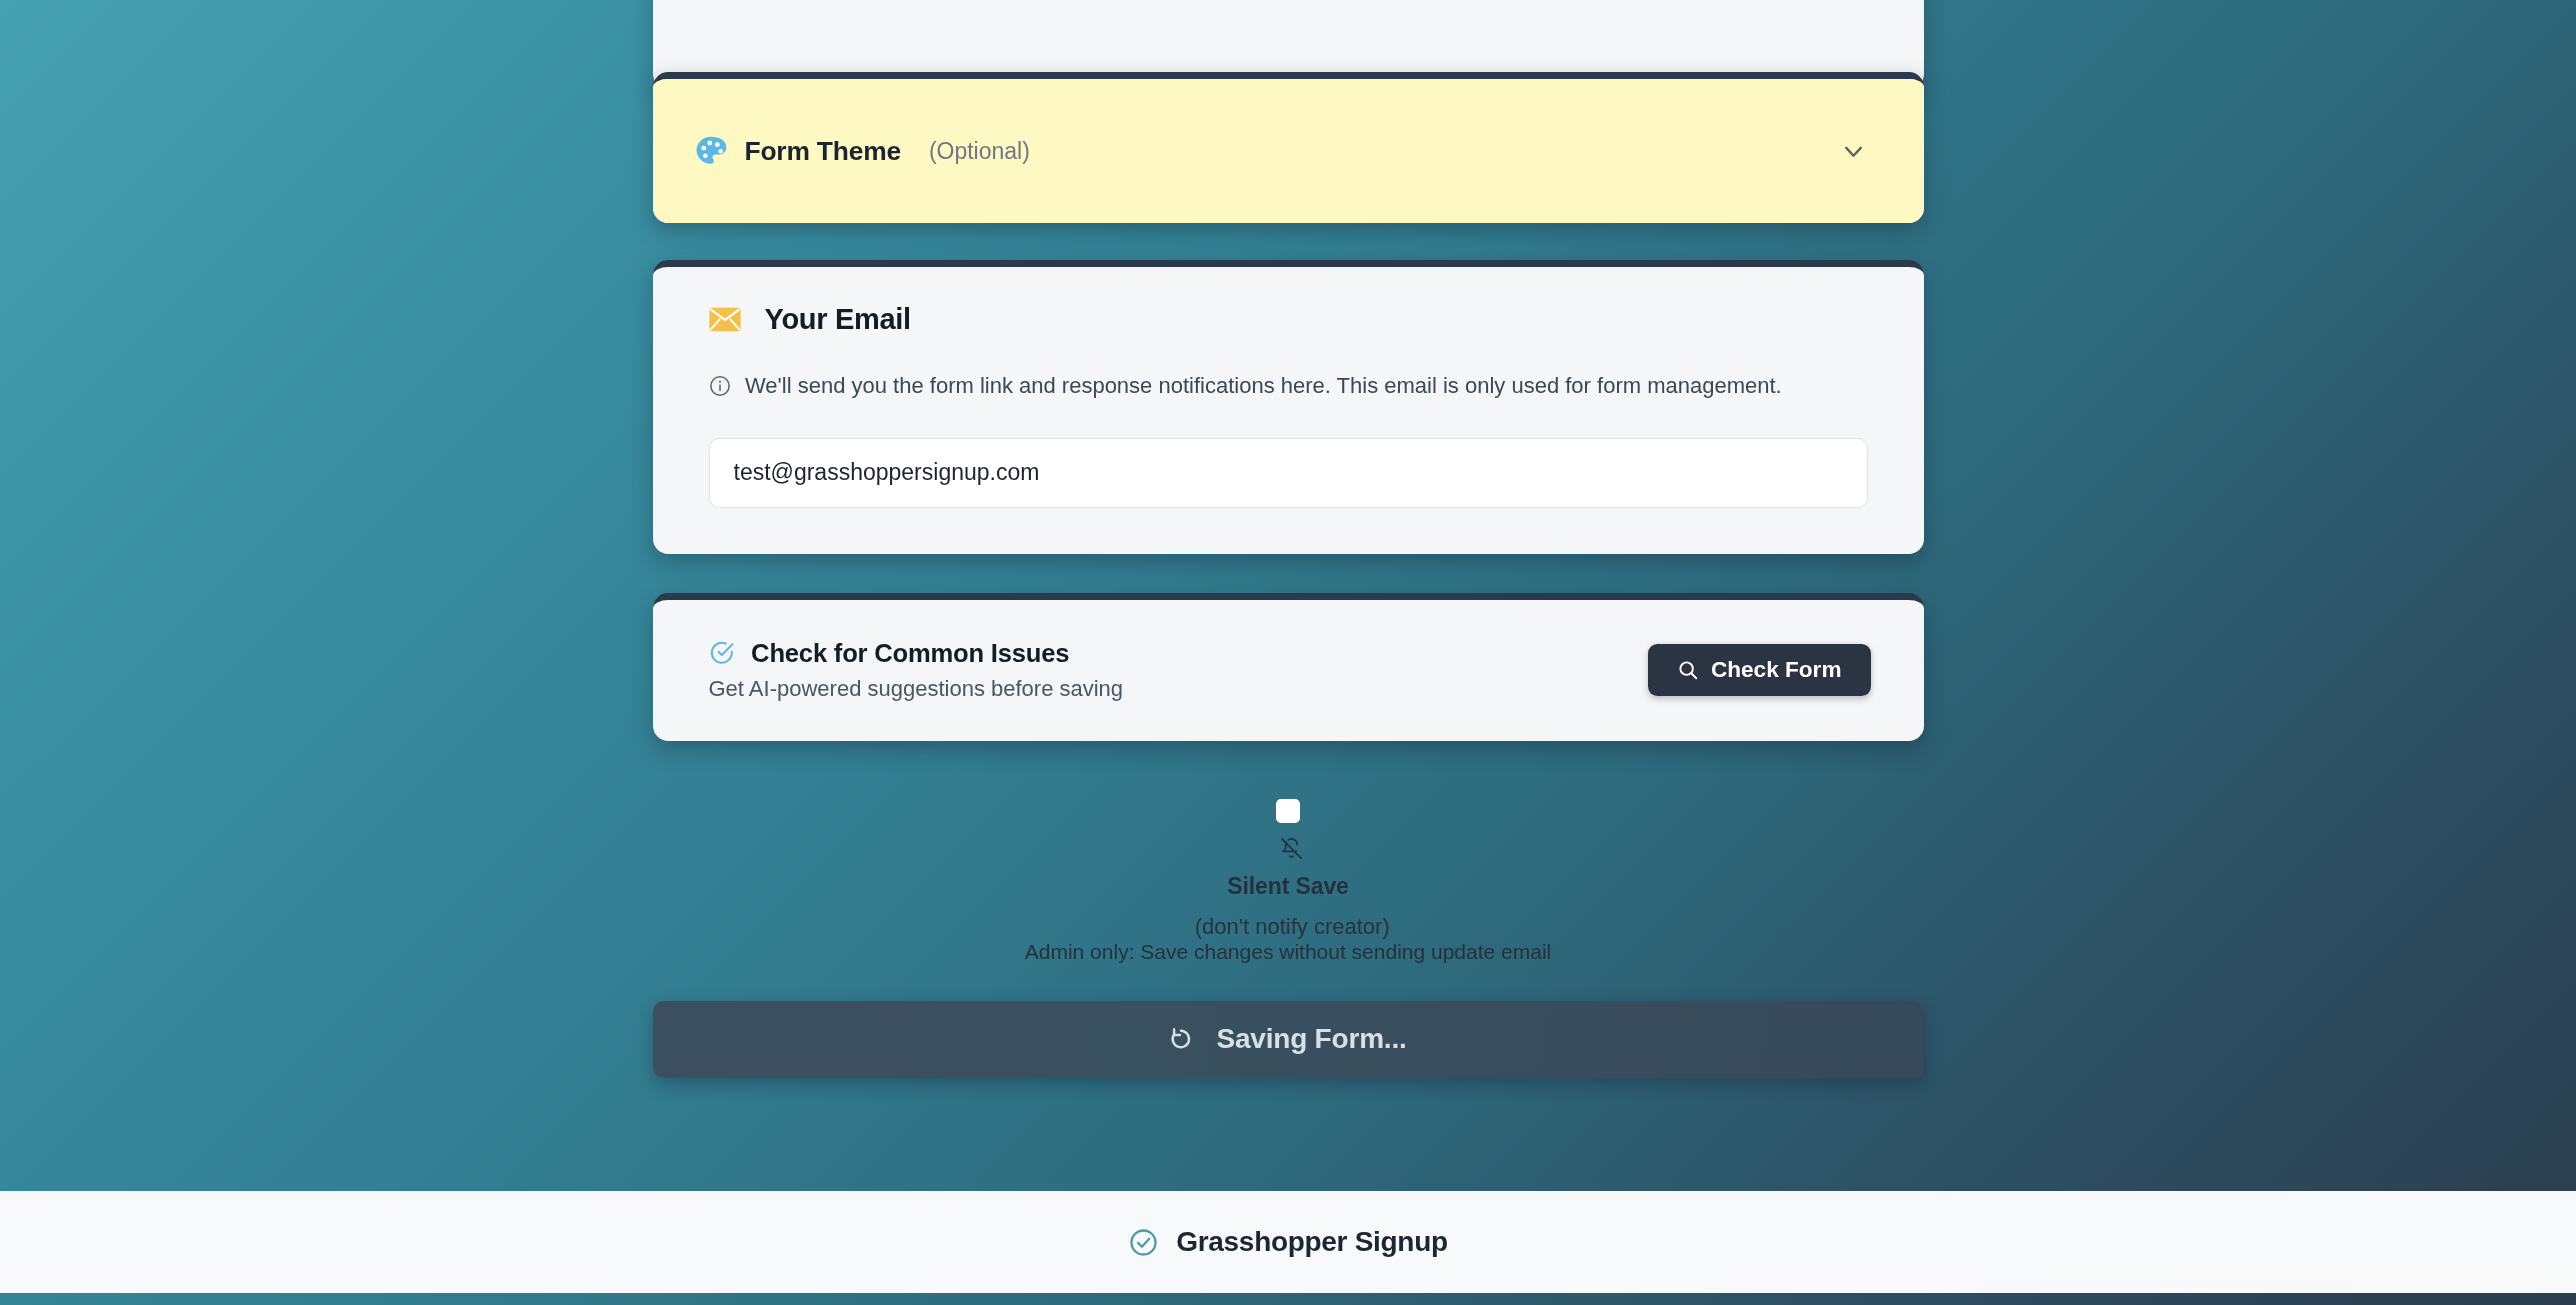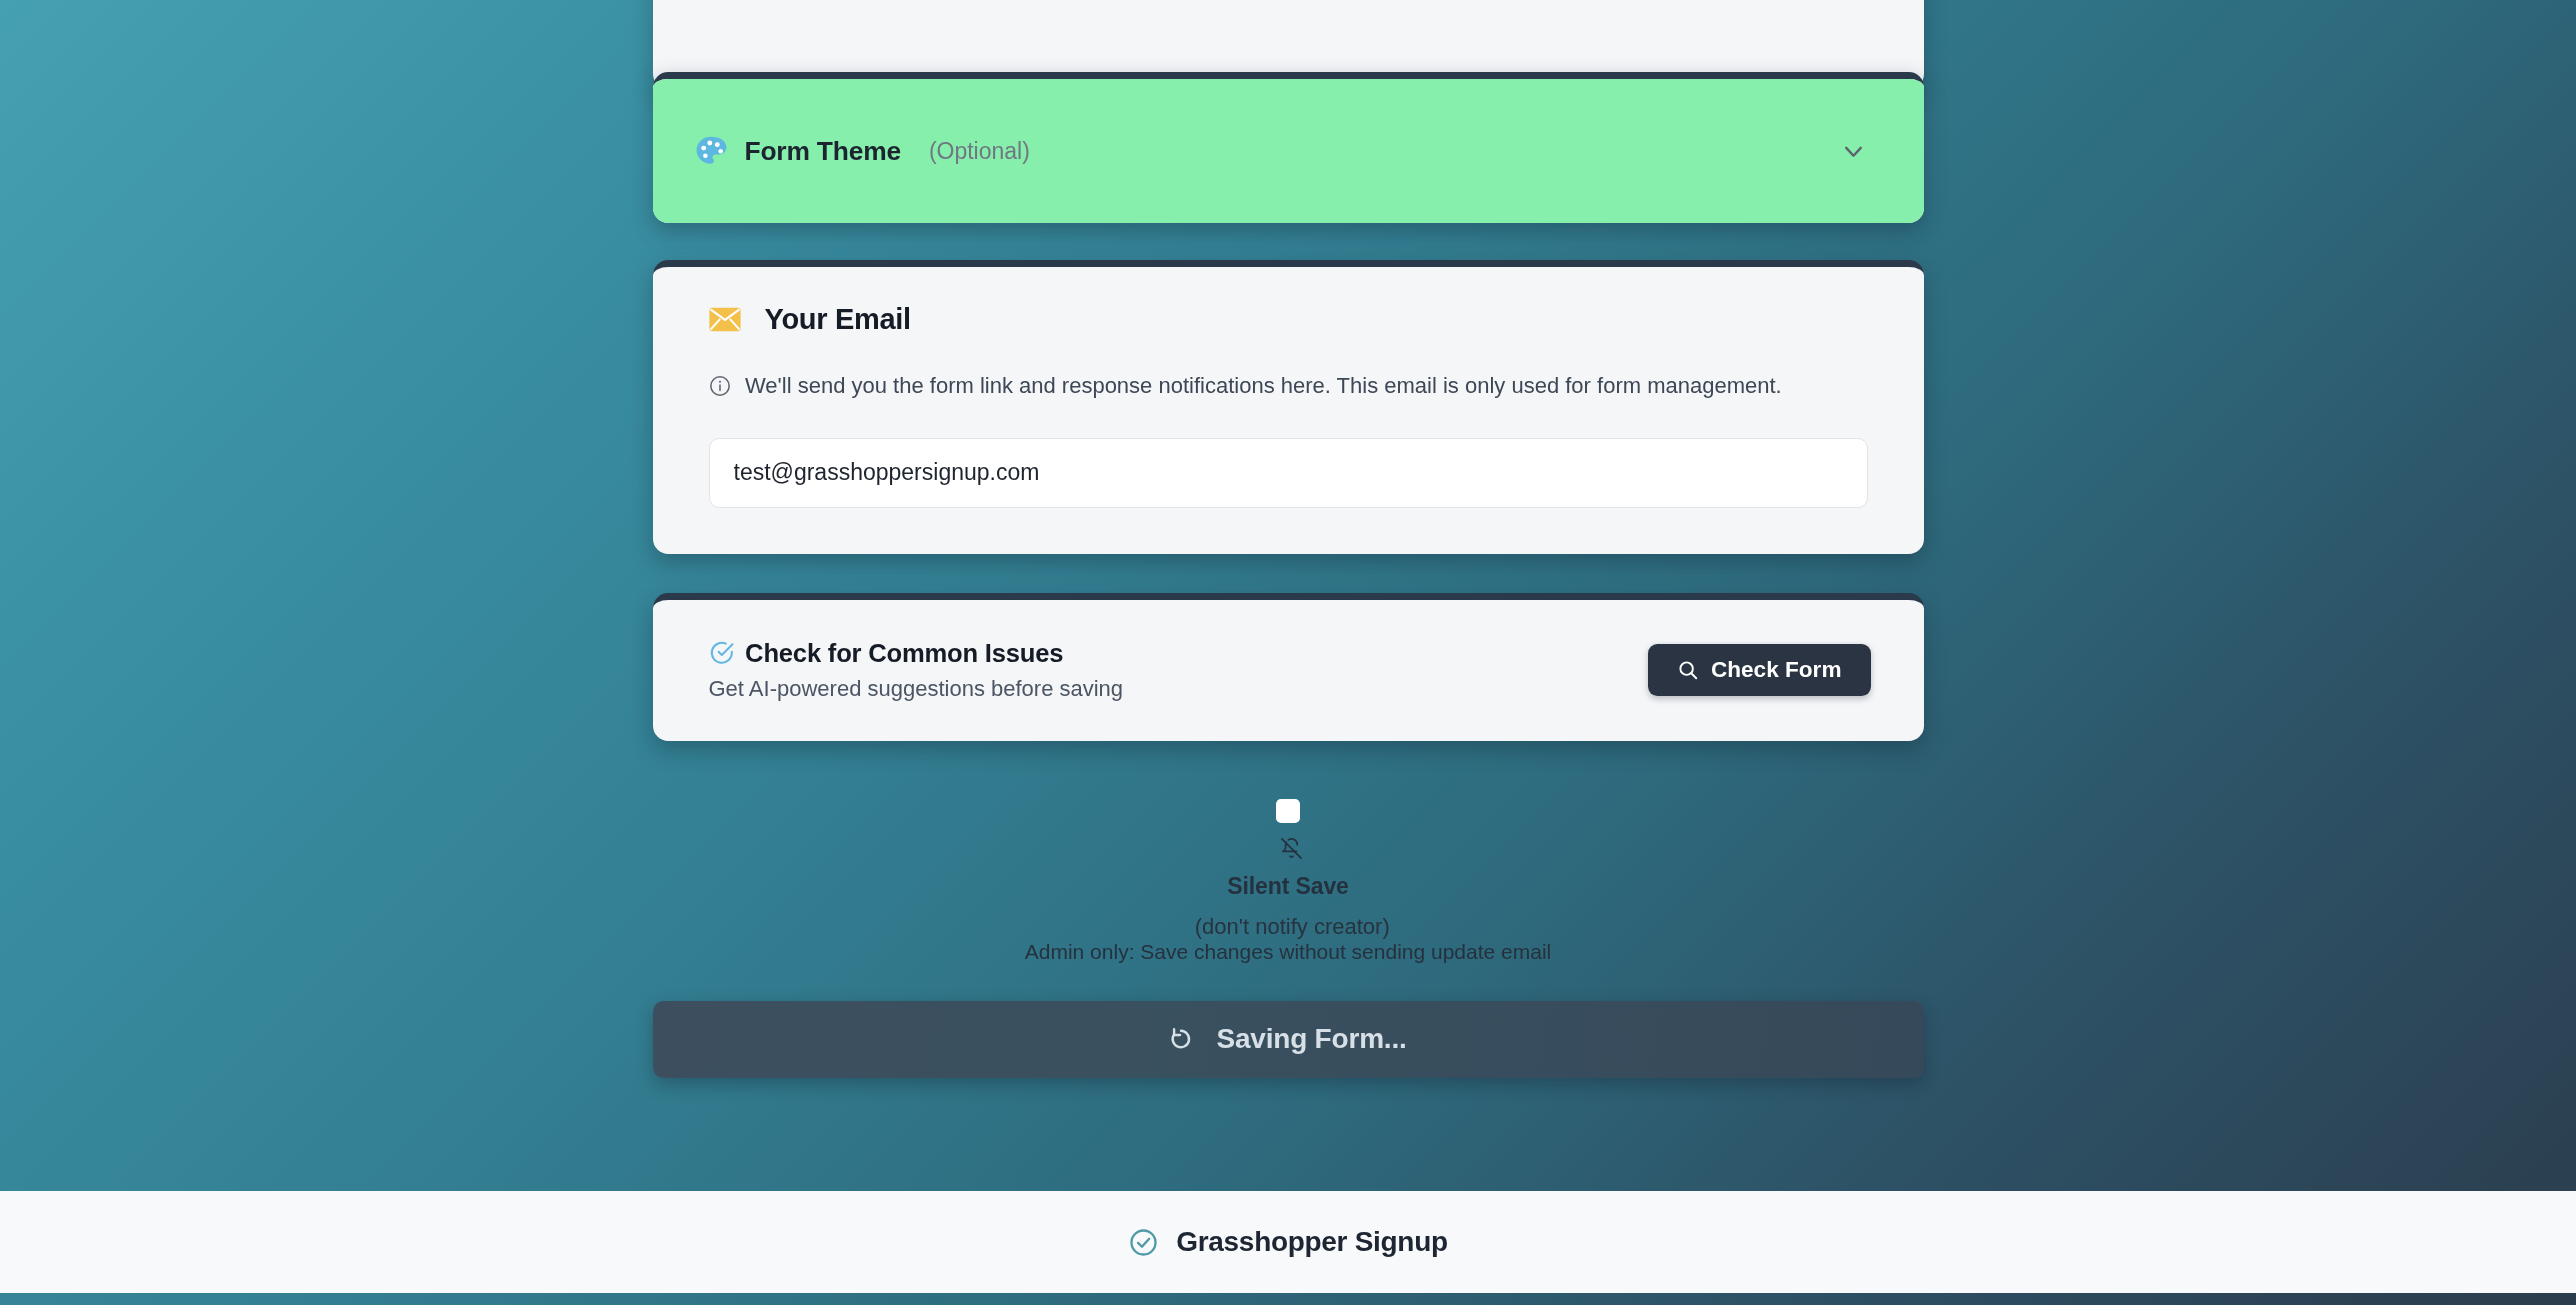--- a/index.html
+++ b/index.html
@@ -65,21 +65,21 @@
     height: 151px;
     display: flex;
     align-items: stretch;
     padding: 0;
   }
   .theme-header {
     flex: 1;
     display: flex;
     align-items: center;
     justify-content: space-between;
-    background: #86efac;
+    background: #fef9c3;
     margin: 0;
     padding: 0 56px 0 41px;
     cursor: pointer;
   }
   .theme-title-wrap {
     display: flex;
     align-items: center;
     gap: 17px;
   }
   .palette-icon { width: 34px; height: 34px; display:block; }
@@ -140,21 +140,21 @@
 
   
   .check-card {
     margin-top: 39px;
     padding: 39px 53px 39px 56px;
     display: flex;
     align-items: center;
     justify-content: space-between;
   }
   .check-left { display: flex; flex-direction: column; gap: 8.5px; }
-  .check-title-row { display: flex; align-items: center; gap: 11px; }
+  .check-title-row { display: flex; align-items: center; gap: 17px; }
   .check-circle-icon { width: 25.6px; height: 25.6px; display:block; }
   .check-title {
     font-size: 25.6px;
     font-weight: 700;
     color: #151c26;
     letter-spacing: -0.2px;
   }
   .check-sub {
     font-size: 22px;
     color: #4b5563;

